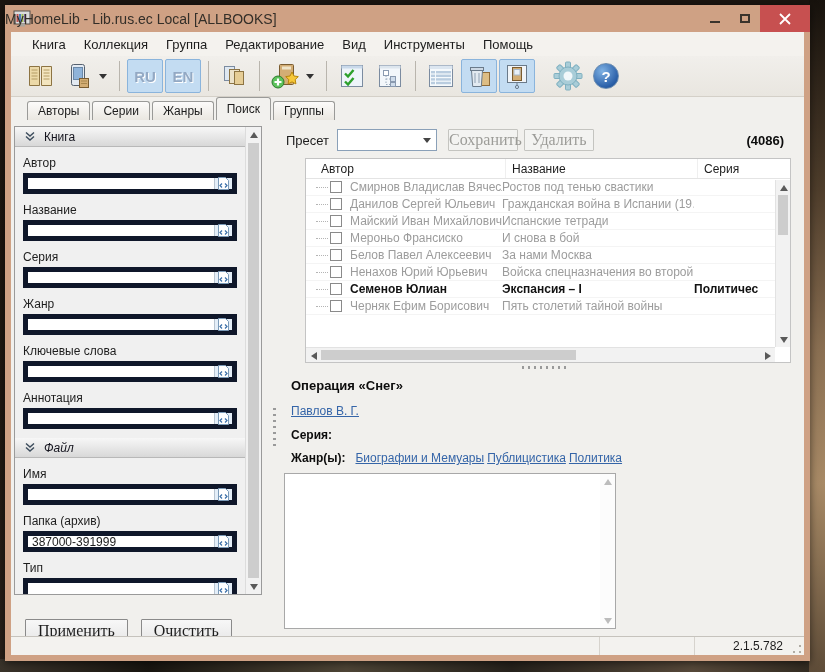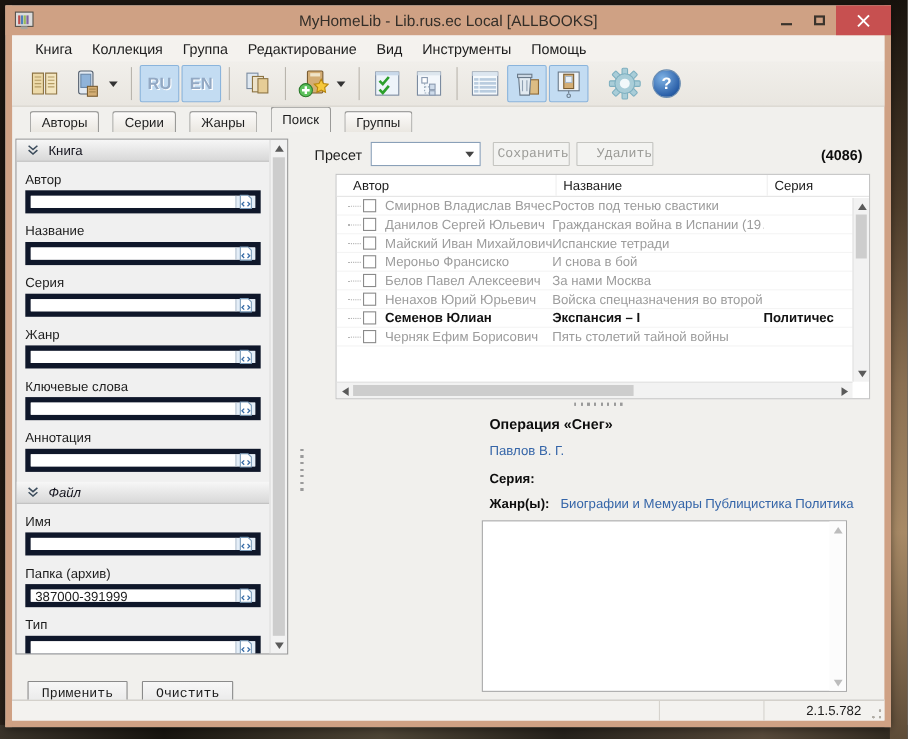--- a/index.html
+++ b/index.html
@@ -14,21 +14,21 @@
   .desktop::before { content:''; position:absolute; left:0; bottom:0; width:100%; height:13px;
     background: linear-gradient(90deg,#3a332a 0%,#181510 18%,#4e4536 42%,#26221c 62%,#57493a 84%,#2e281f 100%); }
 
   
   .window { position:absolute; left:5px; top:5px; width:805px; height:656px;
     background:#f1f0ed; border:6px solid #cfa184; border-top:none;
     box-shadow:0 2px 8px rgba(0,0,0,.55); display:flex; flex-direction:column; }
 
   .titlebar { height:27px; background:#cfa184; display:flex; align-items:center; position:relative; flex:0 0 auto; margin:0 -6px; padding-left:8px; }
   .app-icon { width:18px; height:18px; display:inline-flex; }
-  .title { position:absolute; left:0; right:0; text-align:center; font-size:14px; color:#332e28; pointer-events:none; }
+  .title { position:absolute; left:0; right:0; font-size:14px; color:#332e28; pointer-events:none; }
   .win-controls { margin-left:auto; display:flex; height:100%; align-items:stretch; }
   .wc { width:30px; display:flex; align-items:center; justify-content:center; cursor:default; }
   .glyph-min { width:10px; height:2px; background:#3a332c; display:block; margin-top:6px; }
   .glyph-max { width:10px; height:9px; border:2px solid #3a332c; display:block; }
   .wc.close { width:50px; background:#c75050; }
   .wc.close svg { display:block; }
 
   .menubar { height:24px; background:#f4f2ee; display:flex; align-items:center; padding-left:12px; flex:0 0 auto; }
   .menu-item { font-size:13px; color:#1d1d1d; padding:3px 9px; cursor:default; }
 
@@ -38,21 +38,21 @@
   .tb-btn.gap { margin-left:14px; }
   .tb-ic { display:inline-flex; }
   .lang { font-weight:bold; font-size:15px; color:#93a9c4; text-shadow:1px 1px 0 #ffffff; letter-spacing:0; padding:0 3px; }
   .tb-caret { width:0; height:0; border-left:4px solid transparent; border-right:4px solid transparent; border-top:5px solid #333; margin:0 6px 0 2px; }
   .tb-sep { width:1px; height:30px; background:#b9b5ad; margin:0 6px; }
   .help-circle { width:26px; height:26px; border-radius:50%; display:flex; align-items:center; justify-content:center;
     background:radial-gradient(circle at 35% 30%, #7fb2e4, #2a5fa8 70%, #1c4580); color:#fff; font-weight:bold; font-size:15px; border:1px solid #6a8cb0; }
 
   .tabbar { height:23px; background:#efedе9; display:flex; align-items:flex-end; padding-left:16px; flex:0 0 auto; }
   .tab { height:19px; padding:2px 10px 0; font-size:12px; color:#1d1d1d; background:linear-gradient(#fcfbfa,#eae7e1);
-    border:1px solid #9a9a98; border-bottom:none; border-radius:3px 3px 0 0; margin-right:12px; cursor:default; }
+    border:1px solid #9a9a98; border-bottom:none; border-radius:3px 3px 0 0; margin-right:2px; cursor:default; }
   .tab.active { height:23px; background:#f2f1ee; padding-top:4px; position:relative; z-index:2; }
 
   .main { flex:1 1 auto; display:flex; position:relative; padding-top:6px; overflow:hidden; }
 
   
   .left-col { width:251px; margin-left:3px; flex:0 0 auto; }
   .search-panel { position:relative; width:248px; height:469px; border:1px solid #9a9a9a; background:#f0f0f0; overflow:hidden; }
   .panel-content { position:absolute; left:0; top:0; right:16px; bottom:0; overflow:hidden; }
   .sec-header { height:20px; background:linear-gradient(#f7f7f7,#d8d8d8); border-bottom:1px solid #b8b8b8; display:flex; align-items:center; padding-left:10px; cursor:default; }
   .chev { display:inline-flex; margin-right:9px; }
@@ -68,22 +68,22 @@
   .sb-arrow.up { top:0; } .sb-arrow.down { bottom:0; }
   .sb-thumb { position:absolute; left:2px; right:2px; background:#cdcdcd; }
   .panel-scrollbar .sb-thumb { top:16px; bottom:16px; }
   .arr-u { width:0;height:0;border-left:4px solid transparent;border-right:4px solid transparent;border-bottom:6px solid #5a5a5a; }
   .arr-d { width:0;height:0;border-left:4px solid transparent;border-right:4px solid transparent;border-top:6px solid #5a5a5a; }
   .arr-l { width:0;height:0;border-top:4px solid transparent;border-bottom:4px solid transparent;border-right:6px solid #5a5a5a; }
   .arr-r { width:0;height:0;border-top:4px solid transparent;border-bottom:4px solid transparent;border-left:6px solid #5a5a5a; }
   .dim .arr-u { border-bottom-color:#bcbcbc; } .dim .arr-d { border-top-color:#bcbcbc; }
 
   .actions { display:flex; gap:13px; margin:24px 0 0 11px; }
-  .btn { font-family:Liberation Mono, monospace; font-size:12px; color:#1d1d1d; height:24px; padding:0 12px;
-    background:linear-gradient(#f7f7f7,#e7e7e7); border:1px solid #8a8a8a; border-radius:1px; cursor:default;text-align:right; }
+  .btn { font-family:Liberation Serif, serif; font-size:16px; color:#1d1d1d; height:24px; padding:0 12px;
+    background:linear-gradient(#f7f7f7,#e7e7e7); border:1px solid #8a8a8a; border-radius:1px; cursor:default; }
   .btn.disabled { color:#9c9c98; border-color:#c4c4c0; background:#f3f3f1; }
 
   .v-splitter { width:19px; flex:0 0 auto; display:flex; align-items:center; justify-content:center; }
   .v-splitter .dots { width:3px; height:42px; margin-top:96px;
     background:repeating-linear-gradient(to bottom,#9a9a9a 0 2px,transparent 2px 6px); }
 
   
   .right-col { flex:1; min-width:0; display:flex; flex-direction:column; }
   .preset-row { display:flex; align-items:center; height:24px; margin:2px 0 6px; padding-left:2px; flex:0 0 auto; }
   .preset-label { font-size:13px; color:#1d1d1d; width:51px; }
@@ -113,23 +113,23 @@
   .t-vscroll .sb-thumb { top:15px; height:40px; }
   .t-hscroll { position:absolute; left:0; right:15px; bottom:0; height:15px; background:#f2f2f2; border-top:1px solid #e2e2e2; }
   .h-arrow { position:absolute; top:0; width:15px; height:15px; display:flex; align-items:center; justify-content:center; }
   .h-arrow.left { left:0; } .h-arrow.right { right:0; }
   .h-thumb { position:absolute; top:2px; bottom:2px; left:15px; width:255px; background:#cdcdcd; }
 
   .h-splitter { height:8px; display:flex; align-items:center; justify-content:center; flex:0 0 auto; }
   .h-splitter .hdots { width:44px; height:3px; background:repeating-linear-gradient(to right,#9a9a9a 0 2px,transparent 2px 6px); }
 
   .details { flex:1; position:relative; }
-  .details-content { margin-left:154px; width:332px; padding-top:7px; }
+  .details-content { width:332px; padding-top:7px; }
   .book-title { font-size:13px; font-weight:bold; color:#0d0d0d; padding-left:7px; }
-  .link { font-size:12px; color:#3565a8; cursor:pointer; }
+  .link { font-size:12px; color:#3565a8; text-decoration:underline; cursor:pointer; }
   .author-row { margin-top:8px; padding-left:7px; }
   .meta-row { margin-top:9px; padding-left:7px; display:flex; align-items:baseline; }
   .meta-label { font-size:12px; font-weight:bold; color:#0d0d0d; }
   .genres { margin-left:10px; display:flex; gap:3px; flex-wrap:nowrap; white-space:nowrap; }
   .annotation { position:relative; margin-top:8px; margin-left:0; width:332px; height:156px; background:#fff; border:1px solid #a8a8a8; }
   .ann-scroll { position:absolute; right:0; top:0; bottom:0; width:15px; background:#fcfcfc; }
   .ann-scroll .sb-arrow { width:15px; }
 
   .statusbar { height:19px; background:#f3f2ef; border-top:1px solid #c6c3bd; display:flex; align-items:center; flex:0 0 auto; font-size:12px; color:#1d1d1d; }
   .pane { height:100%; border-right:1px solid #d6d3cd; }

